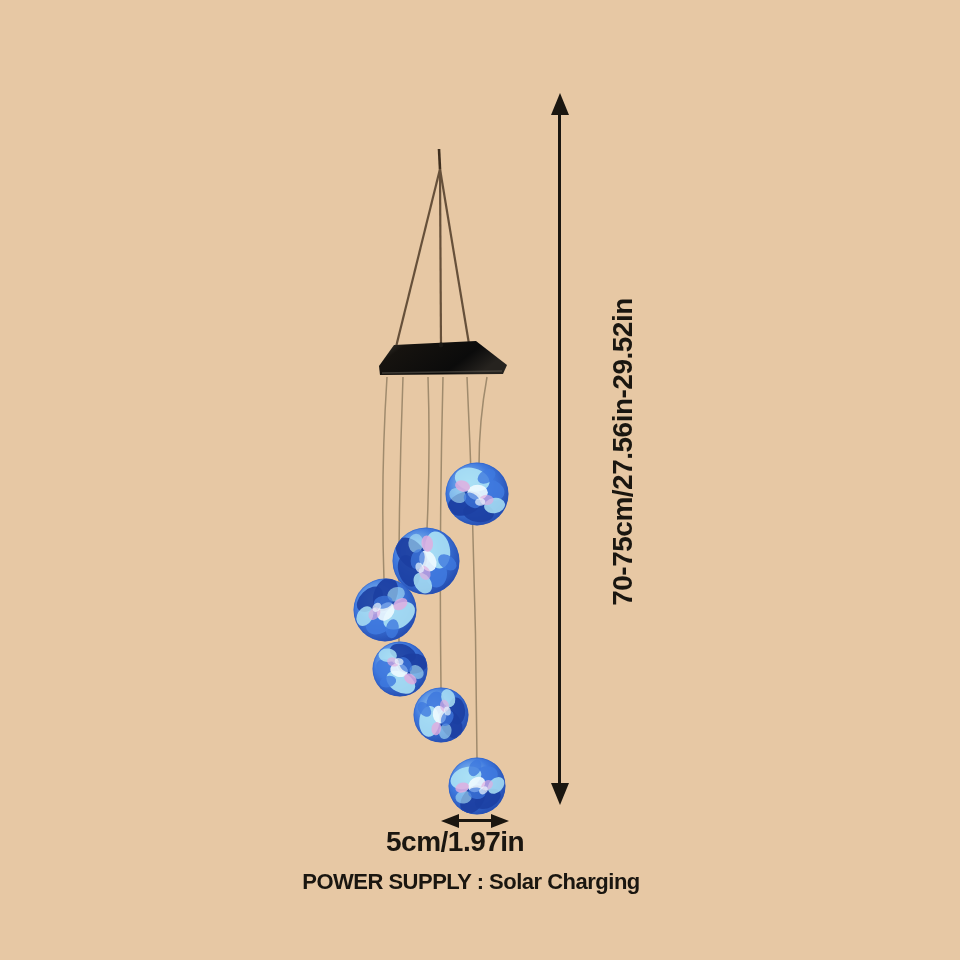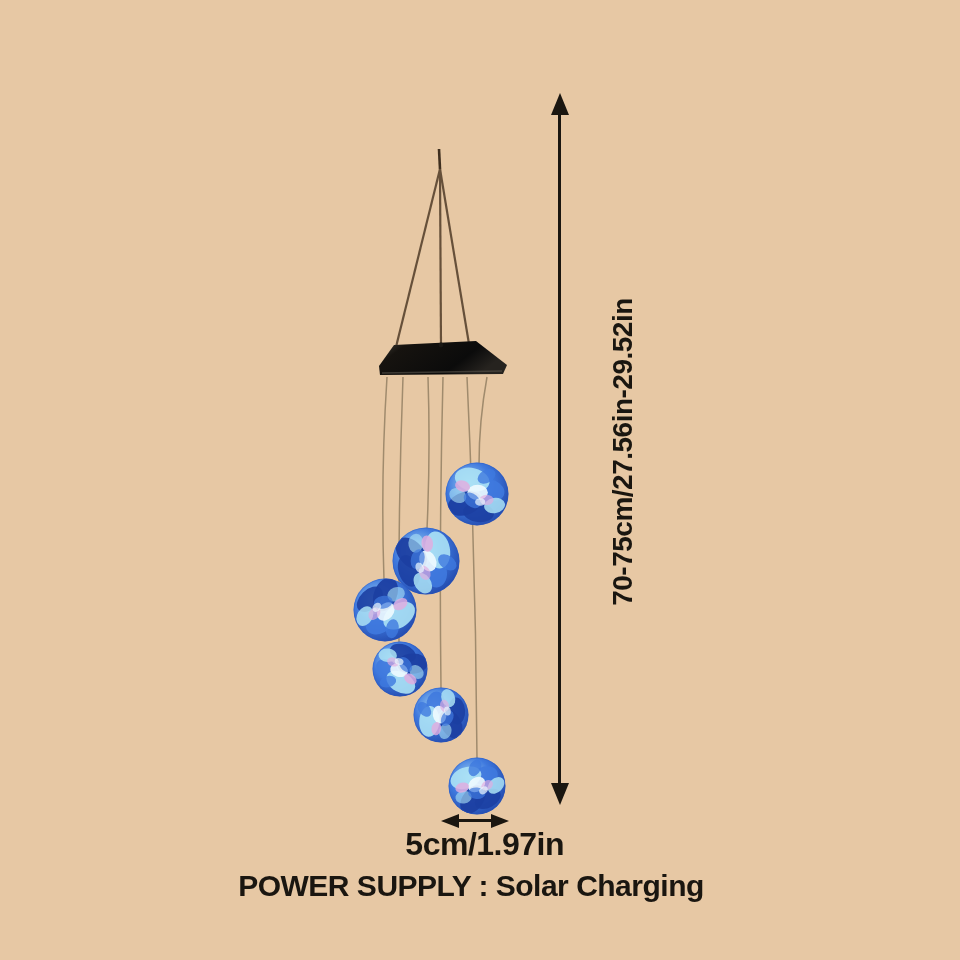--- a/index.html
+++ b/index.html
@@ -12,24 +12,24 @@
   #chime{position:absolute;left:0;top:0}
 
   .dim-label{
     position:absolute;color:var(--ann,#1a1610);font-weight:bold;
     white-space:nowrap;letter-spacing:-0.5px;
   }
   .v-label{
     left:438px;top:432px;width:370px;height:40px;line-height:40px;
     text-align:center;font-size:28px;transform:rotate(-90deg);
   }
-  .h-label{left:364px;top:826px;width:200px;text-align:right;font-size:32px;}
+  .h-label{left:386px;top:826px;width:200px;text-align:left;font-size:28px;}
   .caption{
     position:absolute;left:236px;top:869px;width:470px;text-align:center;
-    font-size:30px;font-weight:bold;color:var(--ann,#1a1610);
+    font-size:22px;font-weight:bold;color:var(--ann,#1a1610);
     white-space:nowrap;letter-spacing:-0.5px;
   }
 
   
   .v-arrow{position:absolute;left:558px;top:114px;width:3px;height:670px;background:var(--ann,#1a1610)}
   .v-arrow::before,.v-arrow::after{
     content:"";position:absolute;left:-7.5px;
     border-left:9px solid transparent;border-right:9px solid transparent;
   }
   .v-arrow::before{top:-21px;border-bottom:22px solid var(--ann,#1a1610)}

